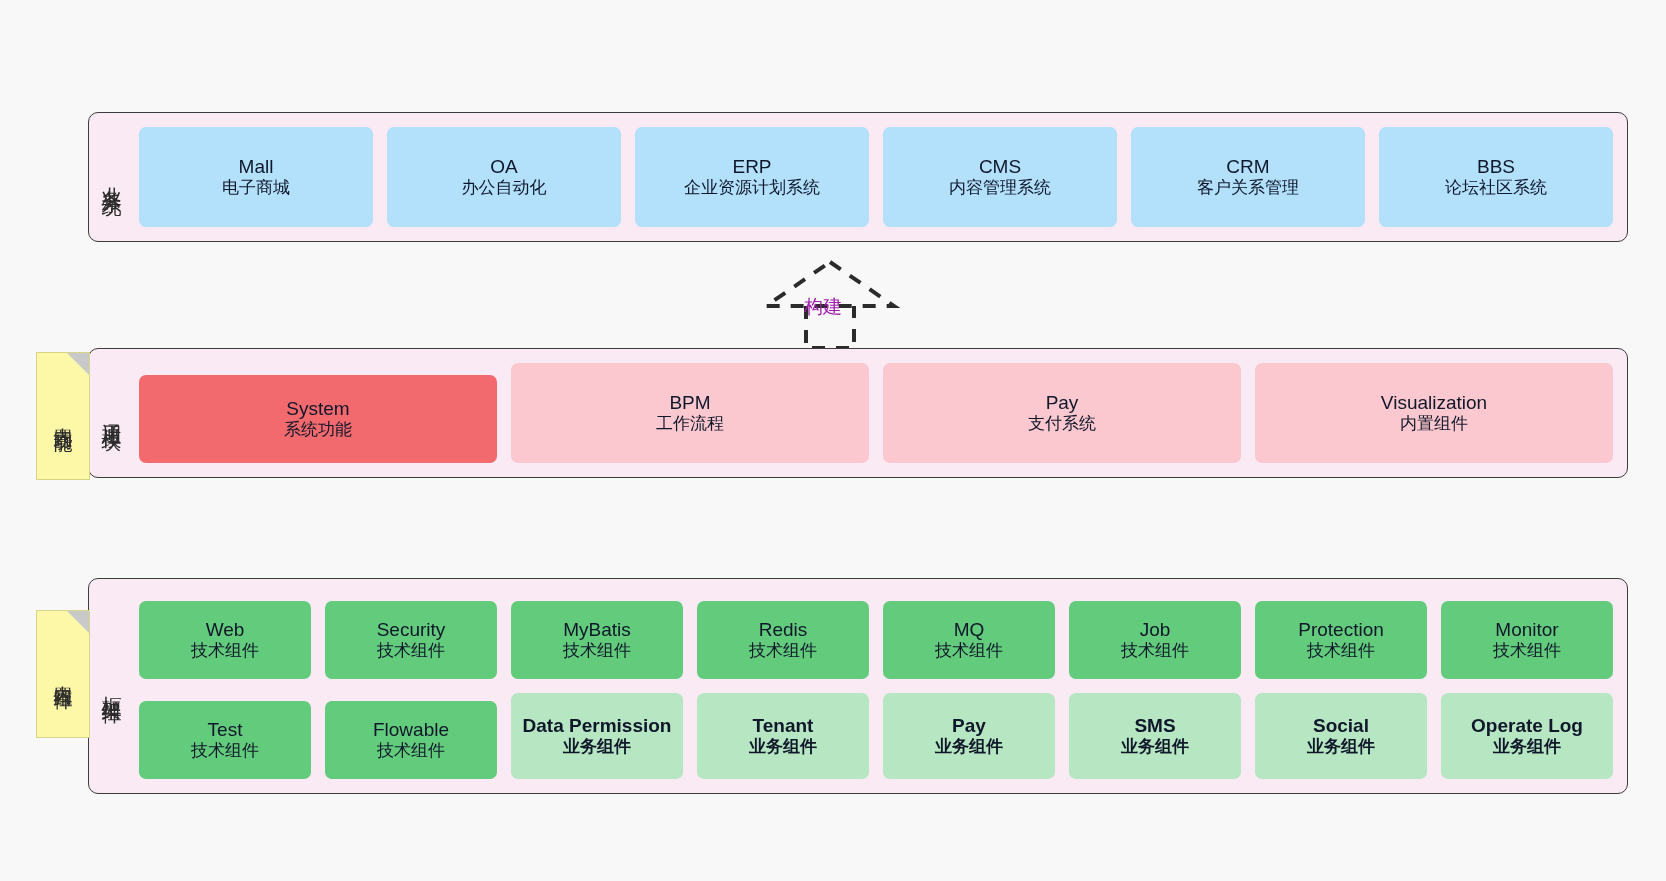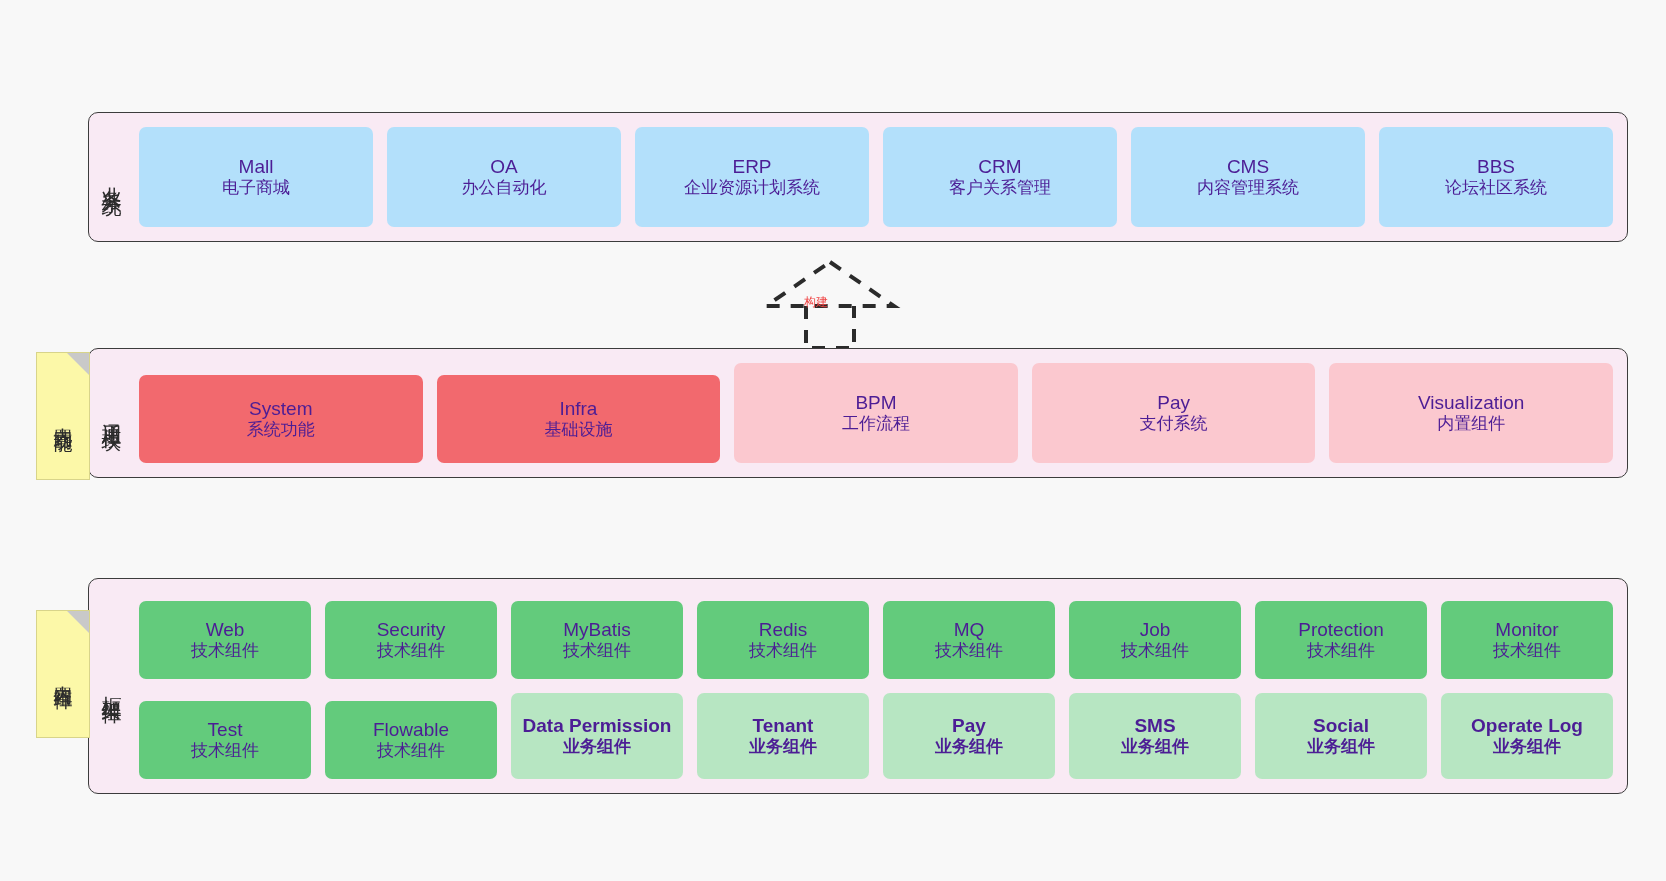--- a/index.html
+++ b/index.html
@@ -56,21 +56,21 @@
 
   
   .box {
     flex: 1 1 0;
     border-radius: 7px;
     display: flex;
     flex-direction: column;
     align-items: center;
     justify-content: center;
     text-align: center;
-    color: #4c1d95;
+    color: #0f172a;
     line-height: 1.22;
     padding: 4px 6px;
   }
   .box .t1 { font-size: 19px; }
   .box .t2 { font-size: 17px; }
 
   .blue      { background: #b3e0fb; }
   .red       { background: #f2696e; margin-top: 12px; }
   .pink      { background: #fbc8cf; text-align: center; }
   .green     { background: #63cb7c; margin-top: 8px; }
@@ -99,22 +99,22 @@
     width: 0; height: 0;
     border-top: 22px solid #c9c9c9;
     border-left: 22px solid transparent;
   }
 
   
   .arrow { position: absolute; }
   .arrow svg { display: block; overflow: visible; }
   .arrow-label {
     position: absolute;
-    font-size: 12px;
-    color: #ef4444;
+    font-size: 19px;
+    color: #a21caf;
     background: transparent;
     white-space: nowrap;
     user-select: none;
   }
 </style>
 </head>
 <body>
 
 <div id="canvas">
 
@@ -128,26 +128,26 @@
         </div>
         <div class="box blue">
           <span class="t1">OA</span>
           <span class="t2">办公自动化</span>
         </div>
         <div class="box blue">
           <span class="t1">ERP</span>
           <span class="t2">企业资源计划系统</span>
         </div>
         <div class="box blue">
+          <span class="t1">CMS</span>
+          <span class="t2">内容管理系统</span>
+        </div>
+        <div class="box blue">
           <span class="t1">CRM</span>
           <span class="t2">客户关系管理</span>
-        </div>
-        <div class="box blue">
-          <span class="t1">CMS</span>
-          <span class="t2">内容管理系统</span>
         </div>
         <div class="box blue">
           <span class="t1">BBS</span>
           <span class="t2">论坛社区系统</span>
         </div>
       </div>
     </div>
   </div>
 
   <div class="arrow" style="left:760px; top:258px;">
@@ -161,24 +161,20 @@
   </div>
 
   <div class="layer" id="layer-modules" style="left:88px; top:348px; width:1540px; height:130px;">
     <div class="layer-title">通用模块</div>
     <div class="layer-body">
       <div class="row">
         <div class="box red">
           <span class="t1">System</span>
           <span class="t2">系统功能</span>
         </div>
-        <div class="box red">
-          <span class="t1">Infra</span>
-          <span class="t2">基础设施</span>
-        </div>
         <div class="box pink">
           <span class="t1">BPM</span>
           <span class="t2">工作流程</span>
         </div>
         <div class="box pink">
           <span class="t1">Pay</span>
           <span class="t2">支付系统</span>
         </div>
         <div class="box pink">
           <span class="t1">Visualization</span>

